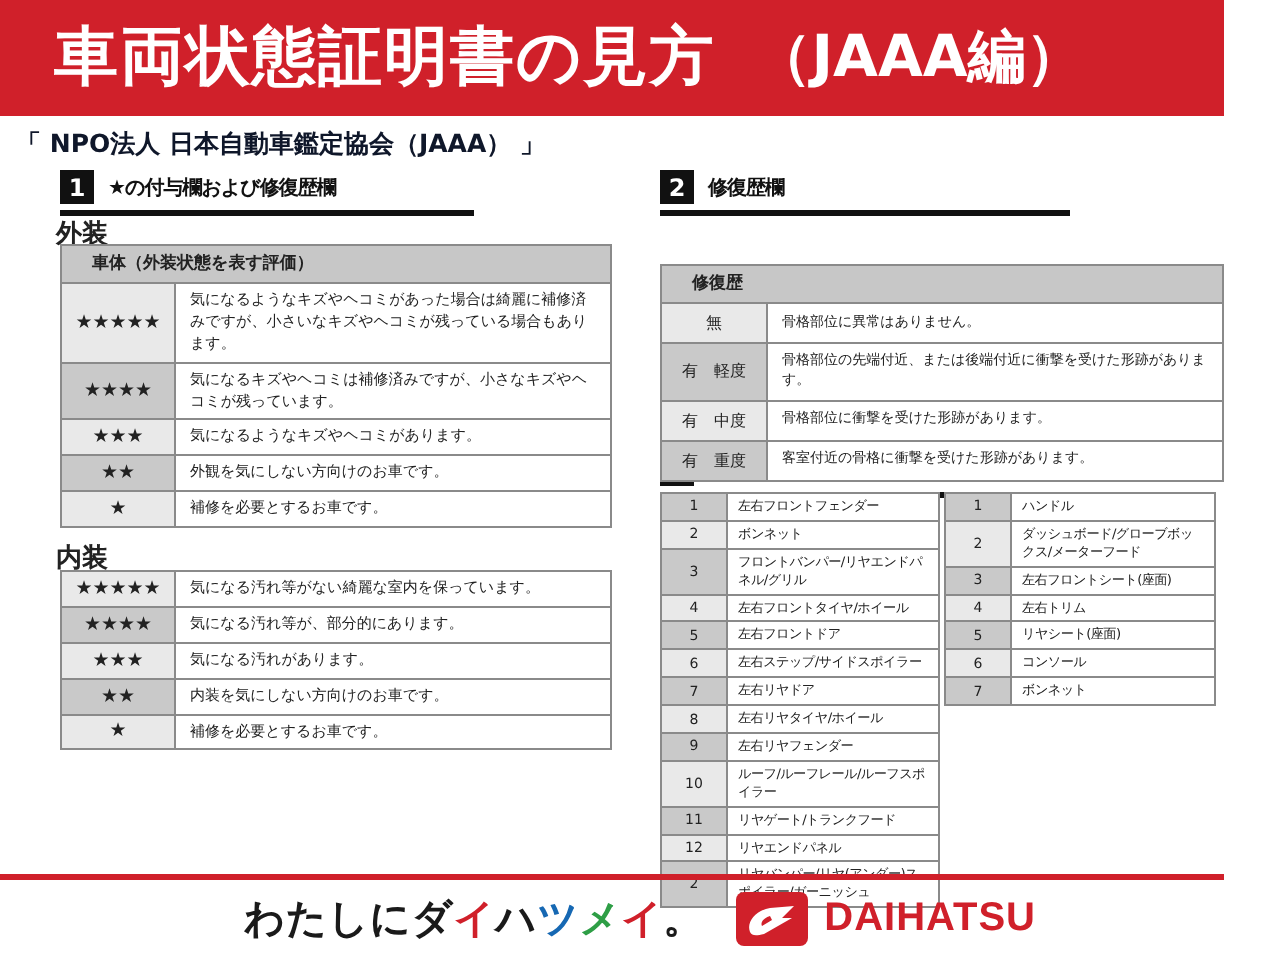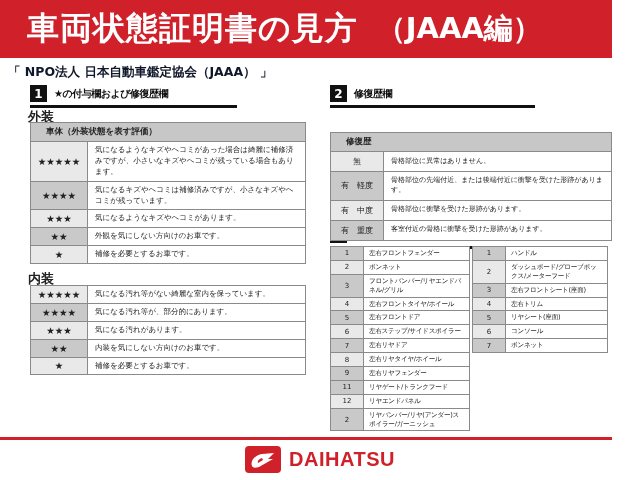--- a/index.html
+++ b/index.html
@@ -202,20 +202,24 @@
         </tr>
     <tr>
           <td class="num shade-l">8</td>
           <td class="desc">左右リヤタイヤ/ホイール</td>
         </tr>
     <tr>
           <td class="num shade-d">9</td>
           <td class="desc">左右リヤフェンダー</td>
         </tr>
     <tr>
+          <td class="num shade-l">10</td>
+          <td class="desc">ルーフ/ルーフレール/ルーフスポイラー</td>
+        </tr>
+    <tr>
           <td class="num shade-d">11</td>
           <td class="desc">リヤゲート/トランクフード</td>
         </tr>
     <tr>
           <td class="num shade-l">12</td>
           <td class="desc">リヤエンドパネル</td>
         </tr>
     <tr>
           <td class="num shade-d">2</td>
           <td class="desc">リヤバンパー/リヤ(アンダー)スポイラー/ガーニッシュ</td>
@@ -252,20 +256,23 @@
     <tr>
           <td class="num shade-d">7</td>
           <td class="desc">ボンネット</td>
         </tr>
   </tbody>
     </table>
 
   <div class="redline"></div>
 
   <div class="footer">
+    <div class="slogan">
+      <span>わ</span><span>た</span><span>し</span><span>に</span><span>ダ</span><span class="sc-red">イ</span><span>ハ</span><span class="sc-blue">ツ</span><span class="sc-green">メ</span><span class="sc-red">イ</span><span>。</span>
+    </div>
     <div class="daihatsu">
       <span class="d-mark">
         <svg width="28" height="20" viewBox="0 0 28 20">
           <path d="M3 16 C1 11 6 5 13 4 L25 3 L19 9 L24 9 L10 17 C6 18 4 18 3 16 Z M13 8 C10 9 8 11 9 13 L14 10 Z" fill="#ffffff"></path>
         </svg>
       </span>
       <span class="d-word">DAIHATSU</span>
     </div>
   </div>
 

